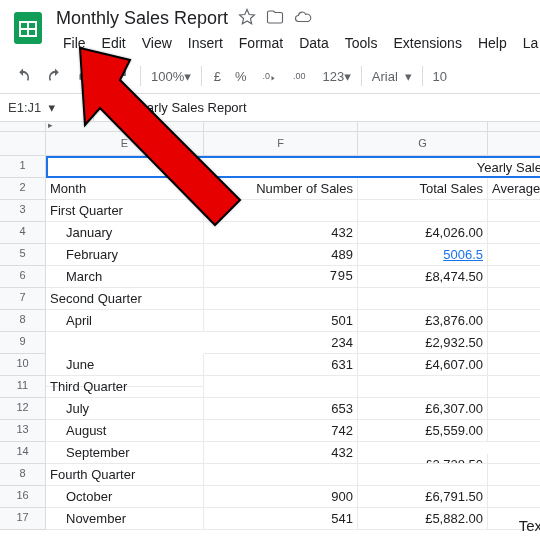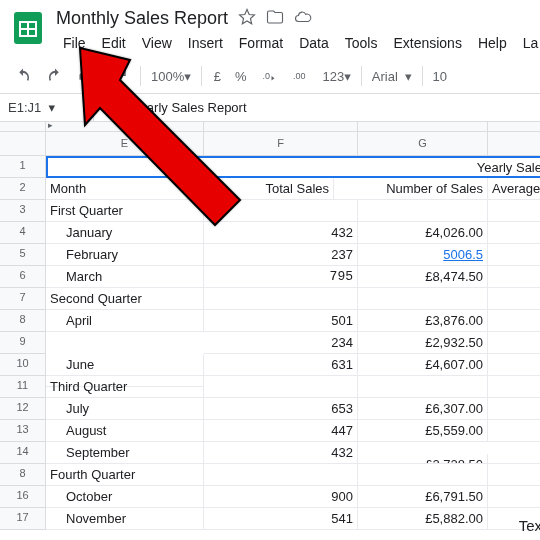--- a/index.html
+++ b/index.html
@@ -166,39 +166,39 @@
         <div class="col-h" style="width: 154px;">F</div>
         <div class="col-h" style="width: 130px;">G</div>
         <div class="col-h" style="width: 60px;"></div>
       </div>
     <div class="grid-row">
       <div class="title-cell" style="width:502px">Yearly Sale</div>
     </div>
     <div id="grid-rows">
         <div class="grid-row">
           <div class="cell" style="width: 158px;">Month</div>
+          <div class="cell num" style="width: 154px;">Number of Sales</div>
           <div class="cell num" style="width: 130px;">Total Sales</div>
-          <div class="cell num" style="width: 154px;">Number of Sales</div>
           <div class="cell" style="width: 60px;">Average</div>
         </div>
         <div class="grid-row">
           <div class="cell" style="width: 158px;">First Quarter</div>
           <div class="cell num" style="width: 154px;"></div>
           <div class="cell num" style="width: 130px;"></div>
           <div class="cell" style="width: 60px;"></div>
         </div>
         <div class="grid-row">
           <div class="cell indent" style="width: 158px;">January</div>
           <div class="cell num" style="width: 154px;">432</div>
           <div class="cell num" style="width: 130px;">£4,026.00</div>
           <div class="cell" style="width: 60px;"></div>
         </div>
         <div class="grid-row">
           <div class="cell indent" style="width: 158px;">February</div>
-          <div class="cell num" style="width: 154px;">237</div>
+          <div class="cell num" style="width: 154px;">489</div>
           <div class="cell num link" style="width: 130px;">5006.5</div>
           <div class="cell" style="width: 60px;"></div>
         </div>
         <div class="grid-row">
           <div class="cell indent" style="width: 158px;">March</div>
           <div class="cell num" style="width: 154px; font-family: Liberation Mono, monospace;">795</div>
           <div class="cell num" style="width: 130px;">£8,474.50</div>
           <div class="cell" style="width: 60px;"></div>
         </div>
         <div class="grid-row">
@@ -232,21 +232,21 @@
           <div class="cell" style="width: 60px;"></div>
         </div>
         <div class="grid-row">
           <div class="cell indent" style="width: 158px;">July</div>
           <div class="cell num" style="width: 154px;">653</div>
           <div class="cell num" style="width: 130px;">£6,307.00</div>
           <div class="cell" style="width: 60px;"></div>
         </div>
         <div class="grid-row">
           <div class="cell indent" style="width: 158px;">August</div>
-          <div class="cell num" style="width: 154px;">447</div>
+          <div class="cell num" style="width: 154px;">742</div>
           <div class="cell num" style="width: 130px;">£5,559.00</div>
           <div class="cell" style="width: 60px;"></div>
         </div>
         <div class="grid-row">
           <div class="cell indent" style="width: 158px;">September</div>
           <div class="cell num" style="width: 154px;">432</div>
           <div class="cell num" style="width: 130px; margin-top: 12px;">£2,728.50</div>
           <div class="cell" style="width: 60px;"></div>
         </div>
         <div class="grid-row">

